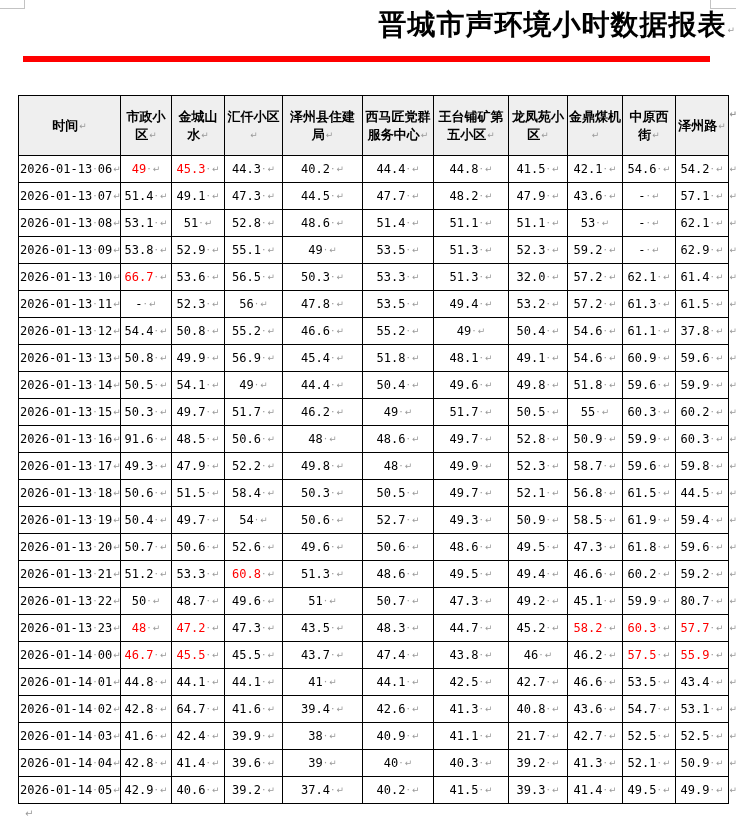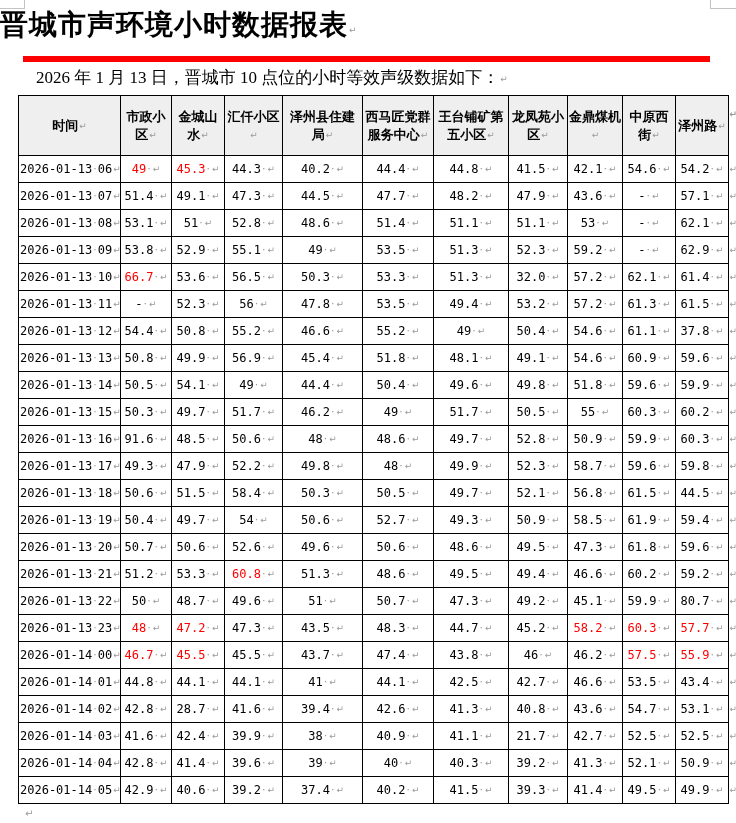--- a/index.html
+++ b/index.html
@@ -4,21 +4,21 @@
 <style>
   html,body{margin:0;padding:0;background:#ffffff;}
   .page{position:relative;width:736px;height:823px;background:#fff;overflow:hidden;
         font-family:"Liberation Sans",sans-serif;color:#000;}
   
   .crop-left{position:absolute;left:0;top:0;width:24px;height:8px;
              border-bottom:1px solid #c3c3c3;border-right:1px solid #c3c3c3;}
   .crop-right{position:absolute;left:710px;top:0;width:26px;height:8px;
               border-bottom:1px solid #c3c3c3;border-left:1px solid #c3c3c3;}
   
-  .title{position:absolute;left:0;right:0;top:6px;text-align:left;
+  .title{position:absolute;left:0;right:0;top:6px;text-align:right;
          font-size:28px;font-weight:bold;letter-spacing:1px;
          font-family:"Liberation Serif",serif;white-space:nowrap;}
   .red-bar{position:absolute;left:23px;top:56px;width:687px;height:6px;background:var(--accent);}
   .intro{position:absolute;left:36px;top:66px;font-size:17px;
          font-family:"Liberation Serif",serif;white-space:nowrap;}
   
   .fmark{color:var(--markgray);font-size:9px;font-family:"DejaVu Sans",sans-serif;
          vertical-align:1px;margin-left:1px;font-weight:normal;}
   .spdot{color:var(--markgray);font-size:11px;font-family:"DejaVu Sans",sans-serif;
          vertical-align:1px;margin:0 1px;font-weight:normal;}
@@ -42,21 +42,20 @@
 <body>
 
 <div class="page" style="--accent: #ff0000; --valred: #ff0000; --headerbg: #efefef; --markgray: #999999;">
   <div class="crop-left"></div>
   <div class="crop-right"></div>
 
   <div class="title"><span>晋城市声环境小时数据报表</span><span class="fmark">↵</span></div>
 
   <div class="red-bar"></div>
 
-  <div class="intro"><span>2026 年 1 月 13 日，晋城市 10 点位的小时等效声级数据如下：</span><span class="fmark">↵</span></div>
 
   <table class="noise">
     <colgroup>
         <col style="width: 102px;">
         <col style="width: 51px;">
         <col style="width: 53px;">
         <col style="width: 58px;">
         <col style="width: 80px;">
         <col style="width: 71px;">
         <col style="width: 75px;">
@@ -337,21 +336,21 @@
           <td><span class="val">44.1</span><span class="spdot">·</span><span class="fmark">↵</span></td>
           <td><span class="val">42.5</span><span class="spdot">·</span><span class="fmark">↵</span></td>
           <td><span class="val">42.7</span><span class="spdot">·</span><span class="fmark">↵</span></td>
           <td><span class="val">46.6</span><span class="spdot">·</span><span class="fmark">↵</span></td>
           <td><span class="val">53.5</span><span class="spdot">·</span><span class="fmark">↵</span></td>
           <td><span class="val">43.4</span><span class="spdot">·</span><span class="fmark">↵</span><span class="rowend">↵</span></td>
         </tr>
         <tr>
           <td>2026-01-14<span class="spdot">·</span>02<span class="fmark">↵</span></td>
           <td><span class="val">42.8</span><span class="spdot">·</span><span class="fmark">↵</span></td>
-          <td><span class="val">28.7</span><span class="spdot">·</span><span class="fmark">↵</span></td>
+          <td><span class="val">64.7</span><span class="spdot">·</span><span class="fmark">↵</span></td>
           <td><span class="val">41.6</span><span class="spdot">·</span><span class="fmark">↵</span></td>
           <td><span class="val">39.4</span><span class="spdot">·</span><span class="fmark">↵</span></td>
           <td><span class="val">42.6</span><span class="spdot">·</span><span class="fmark">↵</span></td>
           <td><span class="val">41.3</span><span class="spdot">·</span><span class="fmark">↵</span></td>
           <td><span class="val">40.8</span><span class="spdot">·</span><span class="fmark">↵</span></td>
           <td><span class="val">43.6</span><span class="spdot">·</span><span class="fmark">↵</span></td>
           <td><span class="val">54.7</span><span class="spdot">·</span><span class="fmark">↵</span></td>
           <td><span class="val">53.1</span><span class="spdot">·</span><span class="fmark">↵</span><span class="rowend">↵</span></td>
         </tr>
         <tr>

